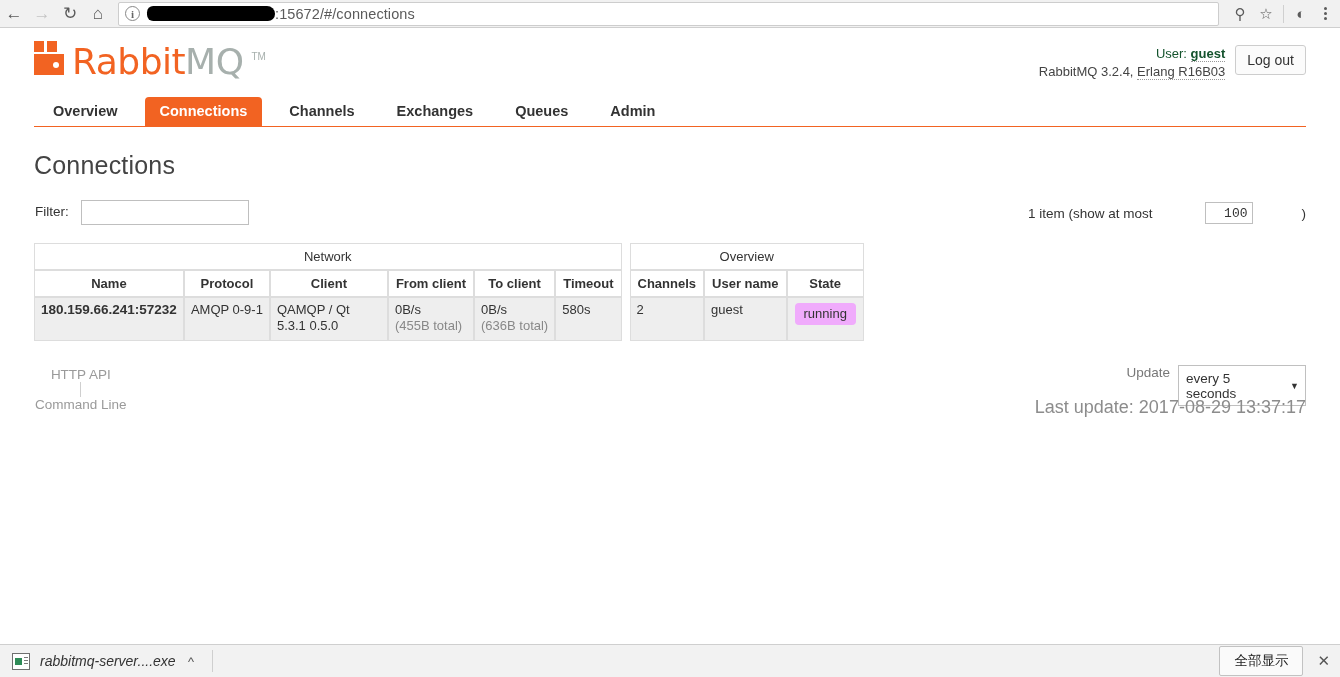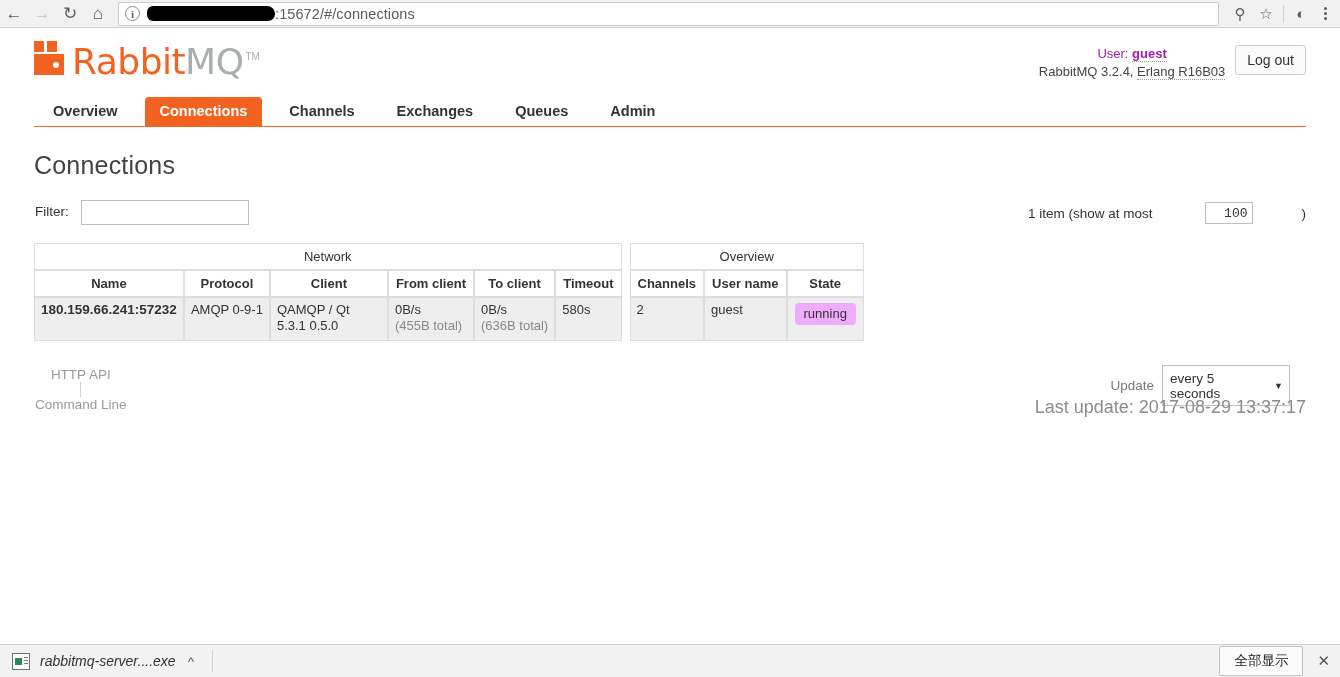--- a/index.html
+++ b/index.html
@@ -90,28 +90,28 @@
     position: absolute; left: 0; top: 12px;
     display: flex; align-items: flex-end;
   }
   .logo-mark { width: 34px; height: 34px; position: relative; margin-right: 4px; margin-bottom: 5px; }
   .logo-mark .ear-l { position: absolute; left: 0; top: 0; width: 10px; height: 11px; background: #f26322; }
   .logo-mark .ear-r { position: absolute; left: 13px; top: 0; width: 10px; height: 11px; background: #f26322; }
   .logo-mark .head { position: absolute; left: 0; top: 13px; width: 30px; height: 21px; background: #f26322; }
   .logo-mark .eye { position: absolute; left: 19px; top: 21px; width: 6px; height: 6px; background: #ffffff; border-radius: 50%; }
   .logo-rabbit { font-size: 36px; color: #f26322; font-family: "DejaVu Sans", sans-serif; font-weight: 400; letter-spacing: -0.5px; line-height: 1; }
   .logo-mq { font-size: 36px; color: #a7b0ad; font-family: "DejaVu Sans", sans-serif; font-weight: 400; letter-spacing: -0.5px; line-height: 1; }
-  .logo-tm { font-size: 10px; color: #a7b0ad; margin-left: 2px; margin-bottom: 18px; line-height: 1; }
+  .logo-tm { font-size: 10px; color: #a7b0ad; margin-left: 8px; margin-bottom: 18px; line-height: 1; }
 
   .user-block {
     position: absolute; right: 0; top: 14px;
     display: flex; align-items: flex-start;
   }
   .user-lines { text-align: right; font-size: 13px; color: #444; line-height: 18px; padding-top: 2px; }
-  .user-lines .u1 { color: #a21caf; text-align: center; }
+  .user-lines .u1 { color: #14532d; }
   .user-lines .u1 b { font-weight: bold; border-bottom: 1px dotted #999; }
   .user-lines .u2 { color: #444; }
   .user-lines .u2 .dotted { border-bottom: 1px dotted #999; }
   .logout-btn {
     margin-left: 10px; margin-top: 2px;
     padding: 6px 11px;
     font-size: 14px; color: #333;
     background: #fbfbfb;
     border: 1px solid #cdcdcd;
     border-radius: 3px;
@@ -222,21 +222,21 @@
     padding: 4px 9px;
     font-size: 13px;
     line-height: 14px;
   }
 
   
   .footer-row { position: relative; margin-top: 26px; height: 60px; }
   .api-links { position: absolute; left: 1px; top: 0; display: flex; align-items: center; font-size: 13.5px; flex-direction: column; }
   .api-links a { color: #9a9a9a; text-decoration: none; cursor: pointer; }
   .api-sep { width: 1px; height: 15px; background: #cfcfcf; margin: 0 9px; display: inline-block; }
-  .update-block { position: absolute; right: 16px; top: -2px; display: flex; align-items: center; }
+  .update-block { position: absolute; right: 0; top: -2px; display: flex; align-items: flex-start; }
   .update-label { font-size: 13.5px; color: #777; margin-right: 8px; }
   .update-select {
     width: 128px; height: 41px;
     border: 1px solid #c0c0c0;
     background: #ffffff;
     font-size: 13.5px; color: #333;
     display: flex; align-items: center; justify-content: space-between;
     padding: 0 6px 0 7px; cursor: pointer; gap: 28px;
   }
   .update-select .chev { font-size: 9px; color: #333; margin-left: 6px; }

